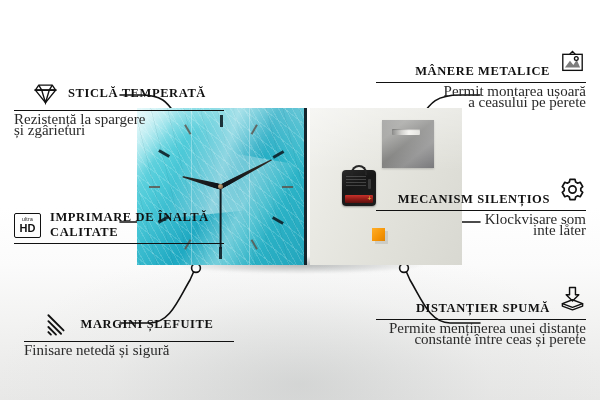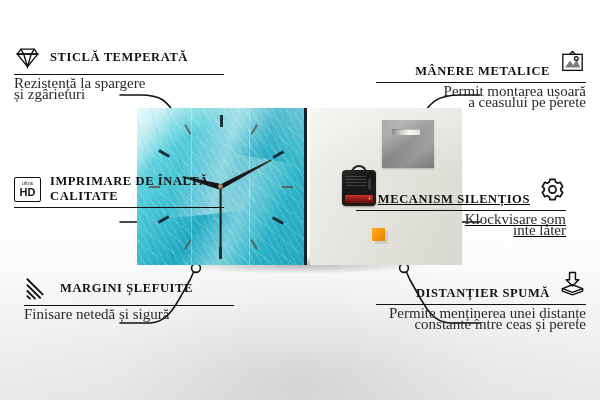--- a/index.html
+++ b/index.html
@@ -204,21 +204,21 @@
     width: 13px; height: 13px;
     background: linear-gradient(135deg, #ffae28 0%, #f59405 60%, #e08304 100%);
     box-shadow: 3px 3px 0 rgba(150,150,145,0.28);
   }
 
   
   .callout { position: absolute; width: 210px; }
   .callout .head {
     display:flex; align-items:center; gap: 9px;
   }
-  .callout.left  .head { justify-content: flex-start; }
+  .callout.left  .head { justify-content: center; margin-top: 36px; }
   .callout.right .head { justify-content: flex-end; }
   .callout .title {
     font-family: "Liberation Serif", serif;
     font-weight: bold;
     font-size: 12.5px;
     letter-spacing: 0.6px;
     line-height: 15px;
     color: #111;
     text-transform: uppercase;
   }
@@ -238,22 +238,22 @@
   .callout.left  .desc { text-align: left; }
   .callout.right .desc { text-align: right; }
 
   .ico { flex: 0 0 auto; width: 27px; height: 27px; display:block; color:#111; }
 
   
   #co-glass   { left: 14px;  top: 44px;  }
   #co-print   { left: 14px;  top: 174px; }
   #co-edges   { left: 24px;  top: 275px; }
   #co-hangers { left: 376px; top: 44px;  }
-  #co-mech    { left: 356px; top: 172px; text-decoration: underline; }
-  #co-foam    { left: 376px; top: 266px; }
+  #co-mech    { left: 376px; top: 172px; }
+  #co-foam    { left: 376px; top: 281px; }
 
   #wires { position:absolute; inset:0; pointer-events:none; }
 
   .hd-badge {
     width: 27px; height: 25px;
     border: 1.5px solid #111;
     border-radius: 2px;
     display:flex; flex-direction:column;
     align-items:center; justify-content:center;
     font-family: "Liberation Sans", sans-serif;

